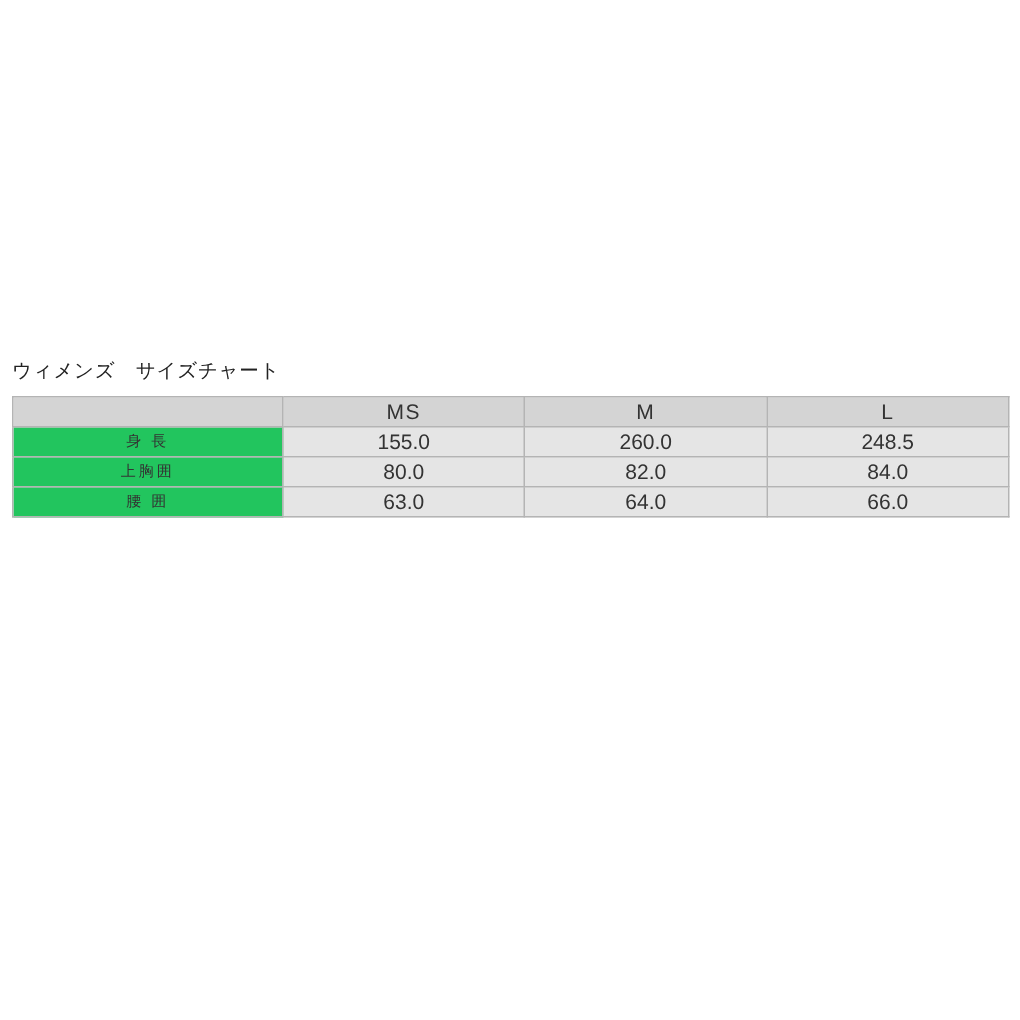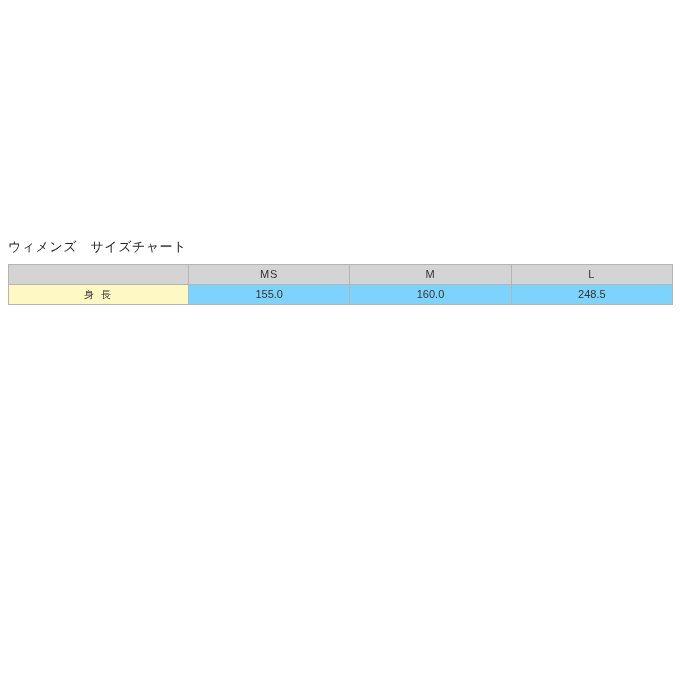--- a/index.html
+++ b/index.html
@@ -41,44 +41,44 @@
     border: 1px solid #b4b4b4;
   }
   table.size-chart col.label-col { width: 180px; }
   table.size-chart col.size-col  { width: 161.33px; }
 
   table.size-chart th,
   table.size-chart td {
     border: 1px solid #b4b4b4;
     height: 19px;
     padding: 0;
-    font-size: 11px;
+    font-size: 14px;
     font-weight: normal;
     color: #333333;
     text-align: center;
     vertical-align: middle;
     line-height: 19px;
   }
   table.size-chart thead th.corner-cell {
     background: #d4d4d4;
     border-right: 1px solid #b4b4b4;
   }
   table.size-chart thead th.size-head {
     background: #d4d4d4;
     letter-spacing: 1px;
     color: #333333;
   }
   table.size-chart tbody th.row-label {
-    background: #fef9c3;
+    background: #22c55e;
     color: #333333;
     letter-spacing: 2px;
     font-size: 10px;
   }
   table.size-chart tbody td.value {
-    background: #7dd3fc;
+    background: #e5e5e5;
     color: #333333;
   }
 </style>
 </head>
 <body>
 
 <div class="page">
   <div class="chart-block">
     <div class="chart-title">ウィメンズ　サイズチャート</div>
 
@@ -94,19 +94,31 @@
           <th class="corner-cell"></th>
           <th class="size-head">MS</th>
           <th class="size-head">M</th>
           <th class="size-head">L</th>
         </tr>
       </thead>
       <tbody>
         <tr>
           <th class="row-label">身 長</th>
           <td class="value">155.0</td>
-          <td class="value">160.0</td>
+          <td class="value">260.0</td>
           <td class="value">248.5</td>
+        </tr>
+        <tr>
+          <th class="row-label">上胸囲</th>
+          <td class="value">80.0</td>
+          <td class="value">82.0</td>
+          <td class="value">84.0</td>
+        </tr>
+        <tr>
+          <th class="row-label">腰 囲</th>
+          <td class="value">63.0</td>
+          <td class="value">64.0</td>
+          <td class="value">66.0</td>
         </tr>
       </tbody>
     </table>
   </div>
 </div>
 
 </body></html>

